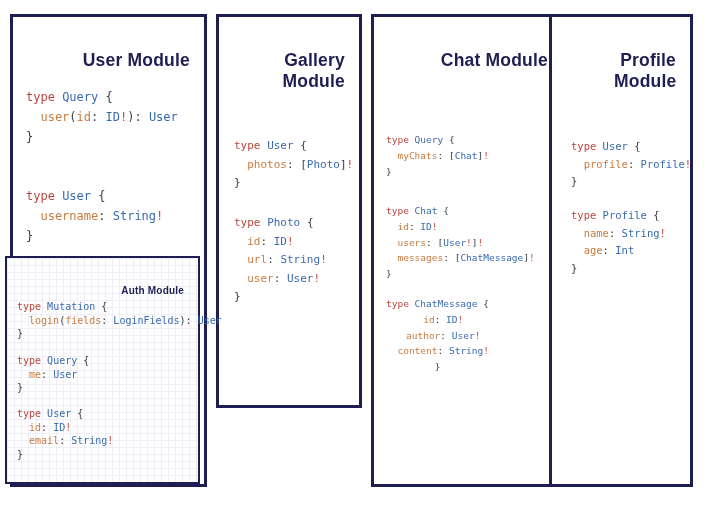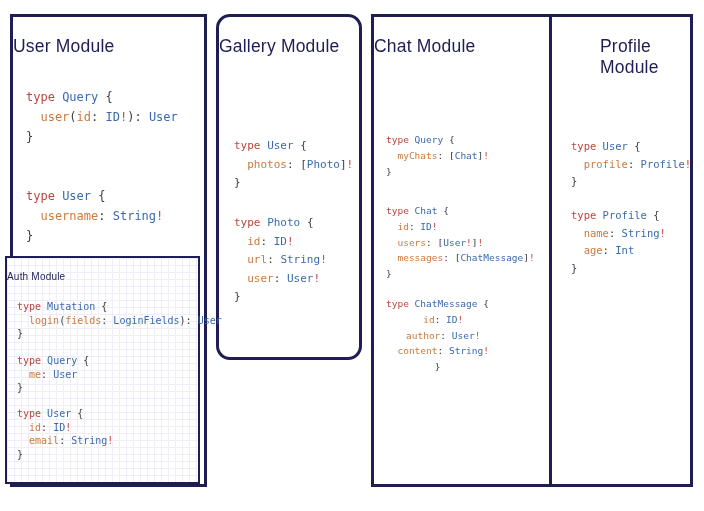--- a/index.html
+++ b/index.html
@@ -6,33 +6,33 @@
   body{
     width:704px;height:511px;background:#ffffff;position:relative;overflow:hidden;
     font-family:"Liberation Sans",sans-serif;
   }
   .canvas{position:absolute;inset:0;}
   .panel{
     position:absolute;box-sizing:border-box;background:#ffffff;
     border:3px solid var(--navy,#1e1e52);
   }
   .panel-user   {left:10px; top:14px;width:197px;height:473px;}
-  .panel-gallery{left:216px;top:14px;width:146px;height:346px;border-radius:14px;}
+  .panel-gallery{left:216px;top:14px;width:146px;height:394px;}
   .panel-chat   {left:371px;top:14px;width:194px;height:473px;}
   .panel-profile{left:549px;top:14px;width:144px;height:473px;padding-left:48px;}
   .auth-box{
     left:5px;top:256px;width:195px;height:228px;border-width:2px;z-index:2;
     background-image:
       linear-gradient(var(--grid,#efeef7) 1px, transparent 1px),
       linear-gradient(90deg, var(--grid,#efeef7) 1px, transparent 1px);
     background-size:7px 7px;
   }
   .title{
-    margin:0;padding-top:19px;text-align:left;
-    color:var(--navy,#1e1e52);font-size:17.5px;font-weight:normal;letter-spacing:.2px;
+    margin:14px;padding-top:19px;text-align:right;
+    color:var(--navy,#1e1e52);font-size:17.5px;font-weight:bold;letter-spacing:.2px;
   }
   .auth-box .title{padding-top:13px;font-size:10px;}
   .code{
     position:absolute;margin:4px;white-space:pre;
     font-family:"DejaVu Sans Mono","Liberation Mono",monospace;
   }
   .tk-k{color:var(--c-k,#b9463f);}
   .tk-t{color:var(--c-t,#3a6aad);}
   .tk-f{color:var(--c-f,#c87c41);}
   .tk-p{color:var(--c-p,#3a3d45);}

